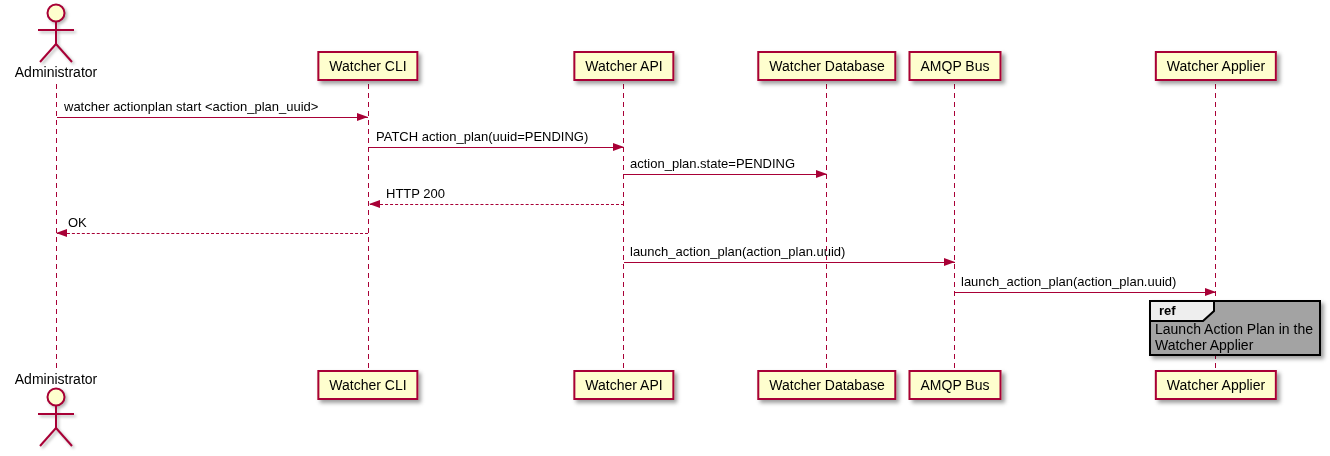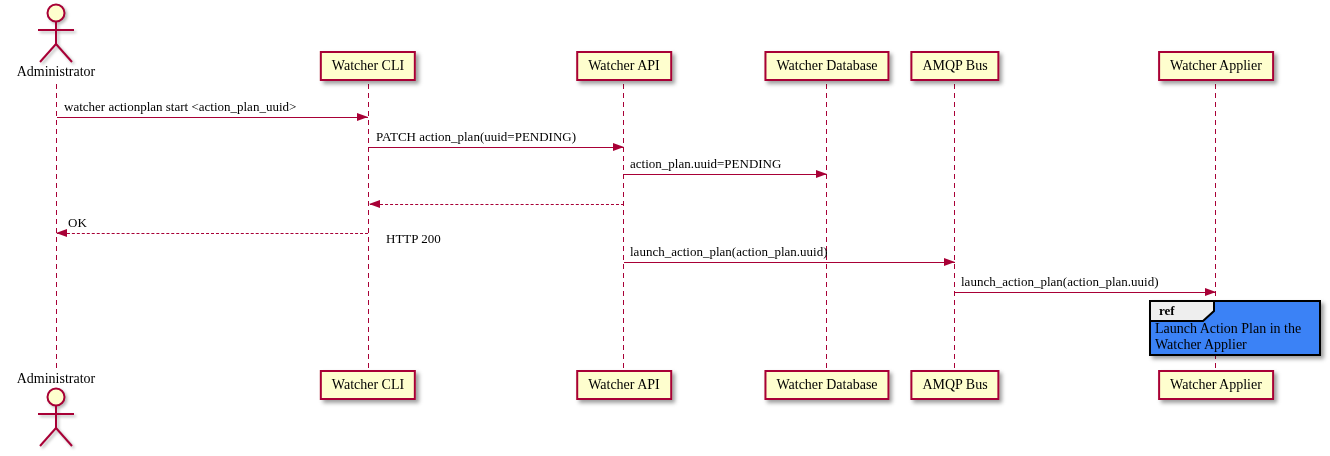--- a/index.html
+++ b/index.html
@@ -1,20 +1,20 @@
 <!DOCTYPE html>
 <html><head>
 <meta charset="utf-8">
 <style>
   html,body{margin:0;padding:0;background:#ffffff;}
   .canvas{
     position:relative;
     width:1330px;height:456px;
     background:#ffffff;
-    font-family:Liberation Serif, serif;
+    font-family:Liberation Sans, sans-serif;
     color:#000;
     overflow:hidden;
   }
   
   .pbox{
     position:absolute;
     transform:translateX(-50%);
     background:#FEFECE;
     border:2px solid #A80036;
     padding:5px 10px;
@@ -51,21 +51,21 @@
   .msg-line.solid{border-top:1px solid #A80036;}
   .msg-line.dashed{border-top:1px dashed #A80036;}
   .arrowhead{position:absolute;width:0;height:0;z-index:2;}
   .arrowhead.right{border-left:11px solid #A80036;border-top:4px solid transparent;border-bottom:4px solid transparent;}
   .arrowhead.left{border-right:11px solid #A80036;border-top:4px solid transparent;border-bottom:4px solid transparent;}
   
   .ref-box{
     position:absolute;
     left:1149px;top:300px;width:168px;height:52px;
     border:2px solid #000;
-    background:#3b82f6;
+    background:#a3a3a3;
     box-shadow:3px 3px 4px rgba(0,0,0,0.38);
     z-index:4;
   }
   .ref-head-svg{position:absolute;left:-2px;top:-2px;}
   .ref-kw{
     position:absolute;left:8px;top:1px;
     font-size:13px;font-weight:bold;z-index:5;
   }
   .ref-body{
     position:absolute;left:4px;top:19px;right:2px;
@@ -100,25 +100,25 @@
   <div class="lifeline" style="left:1215px;"></div>
 
   <div class="msg-label" style="left:64px;top:99px;">watcher actionplan start &lt;action_plan_uuid&gt;</div>
   <div class="msg-line solid" style="left:57px;top:117px;width:311px;"></div>
   <span class="arrowhead right" style="left:357px;top:113px;"></span>
 
   <div class="msg-label" style="left:376px;top:129px;">PATCH action_plan(uuid=PENDING)</div>
   <div class="msg-line solid" style="left:368px;top:147px;width:256px;"></div>
   <span class="arrowhead right" style="left:613px;top:143px;"></span>
 
-  <div class="msg-label" style="left:630px;top:156px;">action_plan.uuid=PENDING</div>
+  <div class="msg-label" style="left:630px;top:156px;">action_plan.state=PENDING</div>
   <div class="msg-line solid" style="left:624px;top:174px;width:203px;"></div>
   <span class="arrowhead right" style="left:816px;top:170px;"></span>
 
-  <div class="msg-label" style="left:386px;top:186px;margin-top:45px;">HTTP 200</div>
+  <div class="msg-label" style="left:386px;top:186px;">HTTP 200</div>
   <div class="msg-line dashed" style="left:370px;top:204px;width:254px;"></div>
   <span class="arrowhead left" style="left:369px;top:200px;"></span>
 
   <div class="msg-label" style="left:68px;top:215px;">OK</div>
   <div class="msg-line dashed" style="left:57px;top:233px;width:311px;"></div>
   <span class="arrowhead left" style="left:56px;top:229px;"></span>
 
   <div class="msg-label" style="left:630px;top:244px;">launch_action_plan(action_plan.uuid)</div>
   <div class="msg-line solid" style="left:624px;top:262px;width:331px;"></div>
   <span class="arrowhead right" style="left:944px;top:258px;"></span>

